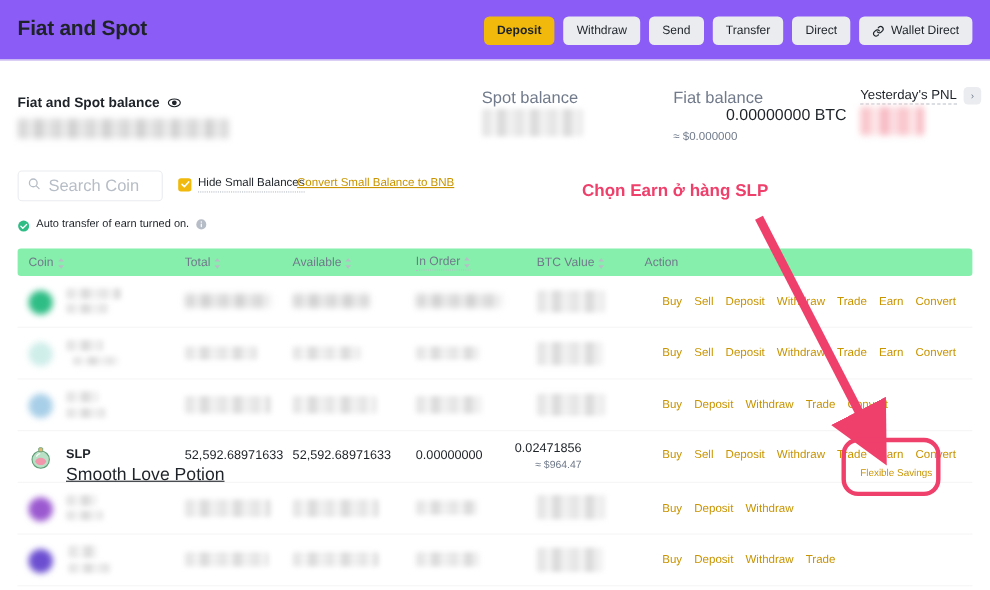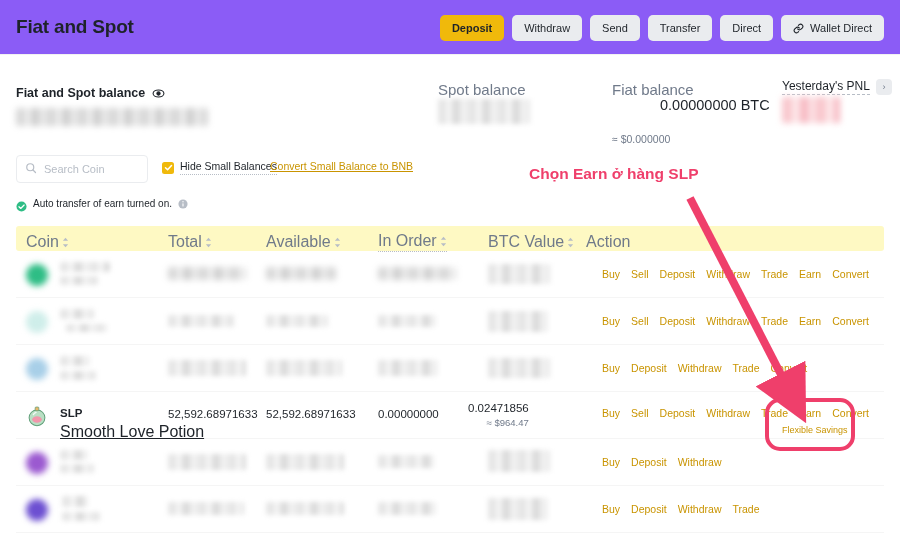--- a/index.html
+++ b/index.html
@@ -72,21 +72,21 @@
   }
 
   .bal-main-blur { position:absolute; left:16px; top:53px; width:192px; height:18px; }
   .spot-col { position:absolute; left:438px; top:26px; }
   .spot-blur { position:absolute; left:438px; top:44px; width:92px; height:25px; }
   .fiat-col { position:absolute; left:612px; top:26px; }
   .fiat-amount {
     position:absolute; left:612px; top:42px;
     font-size:14.5px; font-weight:normal; color:#1e2329; white-space:nowrap;margin-left:48px;
   }
-  .fiat-sub { position:absolute; left:612px; top:63px; font-size:10.5px; color:#707a8a;margin-top:15px; }
+  .fiat-sub { position:absolute; left:612px; top:63px; font-size:10.5px; color:#707a8a; }
   .pnl-wrap { position:absolute; left:782px; top:24px; display:flex; align-items:center; gap:6px; }
   .pnl-label {
     font-size:12px; color:#1e2329;
     border-bottom: 1px dashed #b7bdc6; padding-bottom:1px;
   }
   .pnl-arrow {
     width:16px;height:16px;border-radius:4px;background:#eaecef;
     display:flex;align-items:center;justify-content:center;font-size:9px;color:#707a8a;
     cursor:pointer;
   }
@@ -94,21 +94,21 @@
 
   
   .filter-row { position:absolute; left:0; top:155px; width:900px; height:30px; }
   .search-box {
     position:absolute; left:16px; top:0;
     width:132px; height:28px;
     border:1px solid #eaecef; border-radius:4px;
     background:#fff; display:flex; align-items:center; padding:0 8px; gap:7px;
   }
   .search-box input {
-    border:none; outline:none; font-size:11px; color:#1e2329;
+    border:none; outline:none; font-size:15px; color:#1e2329;
     font-family:"Liberation Sans",sans-serif; width:95px; background:transparent;
   }
   .search-box input::placeholder { color:#b7bdc6; }
   .checkbox-wrap { position:absolute; left:162px; top:5px; display:flex; align-items:center; gap:6px; cursor:pointer;text-align:center;}
   .cbox {
     width:12px;height:12px;border-radius:2.5px;background:#f0b90b;
     display:flex;align-items:center;justify-content:center;
   }
   .cbox svg { display:block; }
   .cb-label {
@@ -120,22 +120,22 @@
     font-size:10.5px; color:#c99400; text-decoration:underline; cursor:pointer;
   }
   .auto-row { position:absolute; left:16px; top:198px; display:flex; align-items:center; gap:6px; }
   .check-circle { width:11px;height:11px; }
   .auto-text { font-size:10px; color:#1e2329; }
   .info-icon { width:10px;height:10px; display:inline-flex; cursor:pointer;}
 
   
   .table { position:absolute; left:16px; top:226px; width:868px; }
   .thead {
-    height:25px; background:#fef9c3; border-radius:3px;
-    position:relative; font-size:16px; color:#707a8a;
+    height:25px; background:#86efac; border-radius:3px;
+    position:relative; font-size:11px; color:#707a8a;
   }
   .th { position:absolute; top:7px; display:flex; align-items:center; gap:3px; white-space:nowrap;}
   .th.dashed { border-bottom:1px dotted #b7bdc6; padding-bottom:1px; top:6px;}
   .sort-ico { display:inline-flex; flex-direction:column; line-height:0; }
   .row {
     position:relative; height:47px; border-bottom:1px solid #f5f5f5;
   }
   .row.slp { height:47px; }
   .coin-icon { position:absolute; left:10px; top:13px; width:22px; height:22px; border-radius:50%; }
   .coin-name { position:absolute; left:44px; top:11px; }

